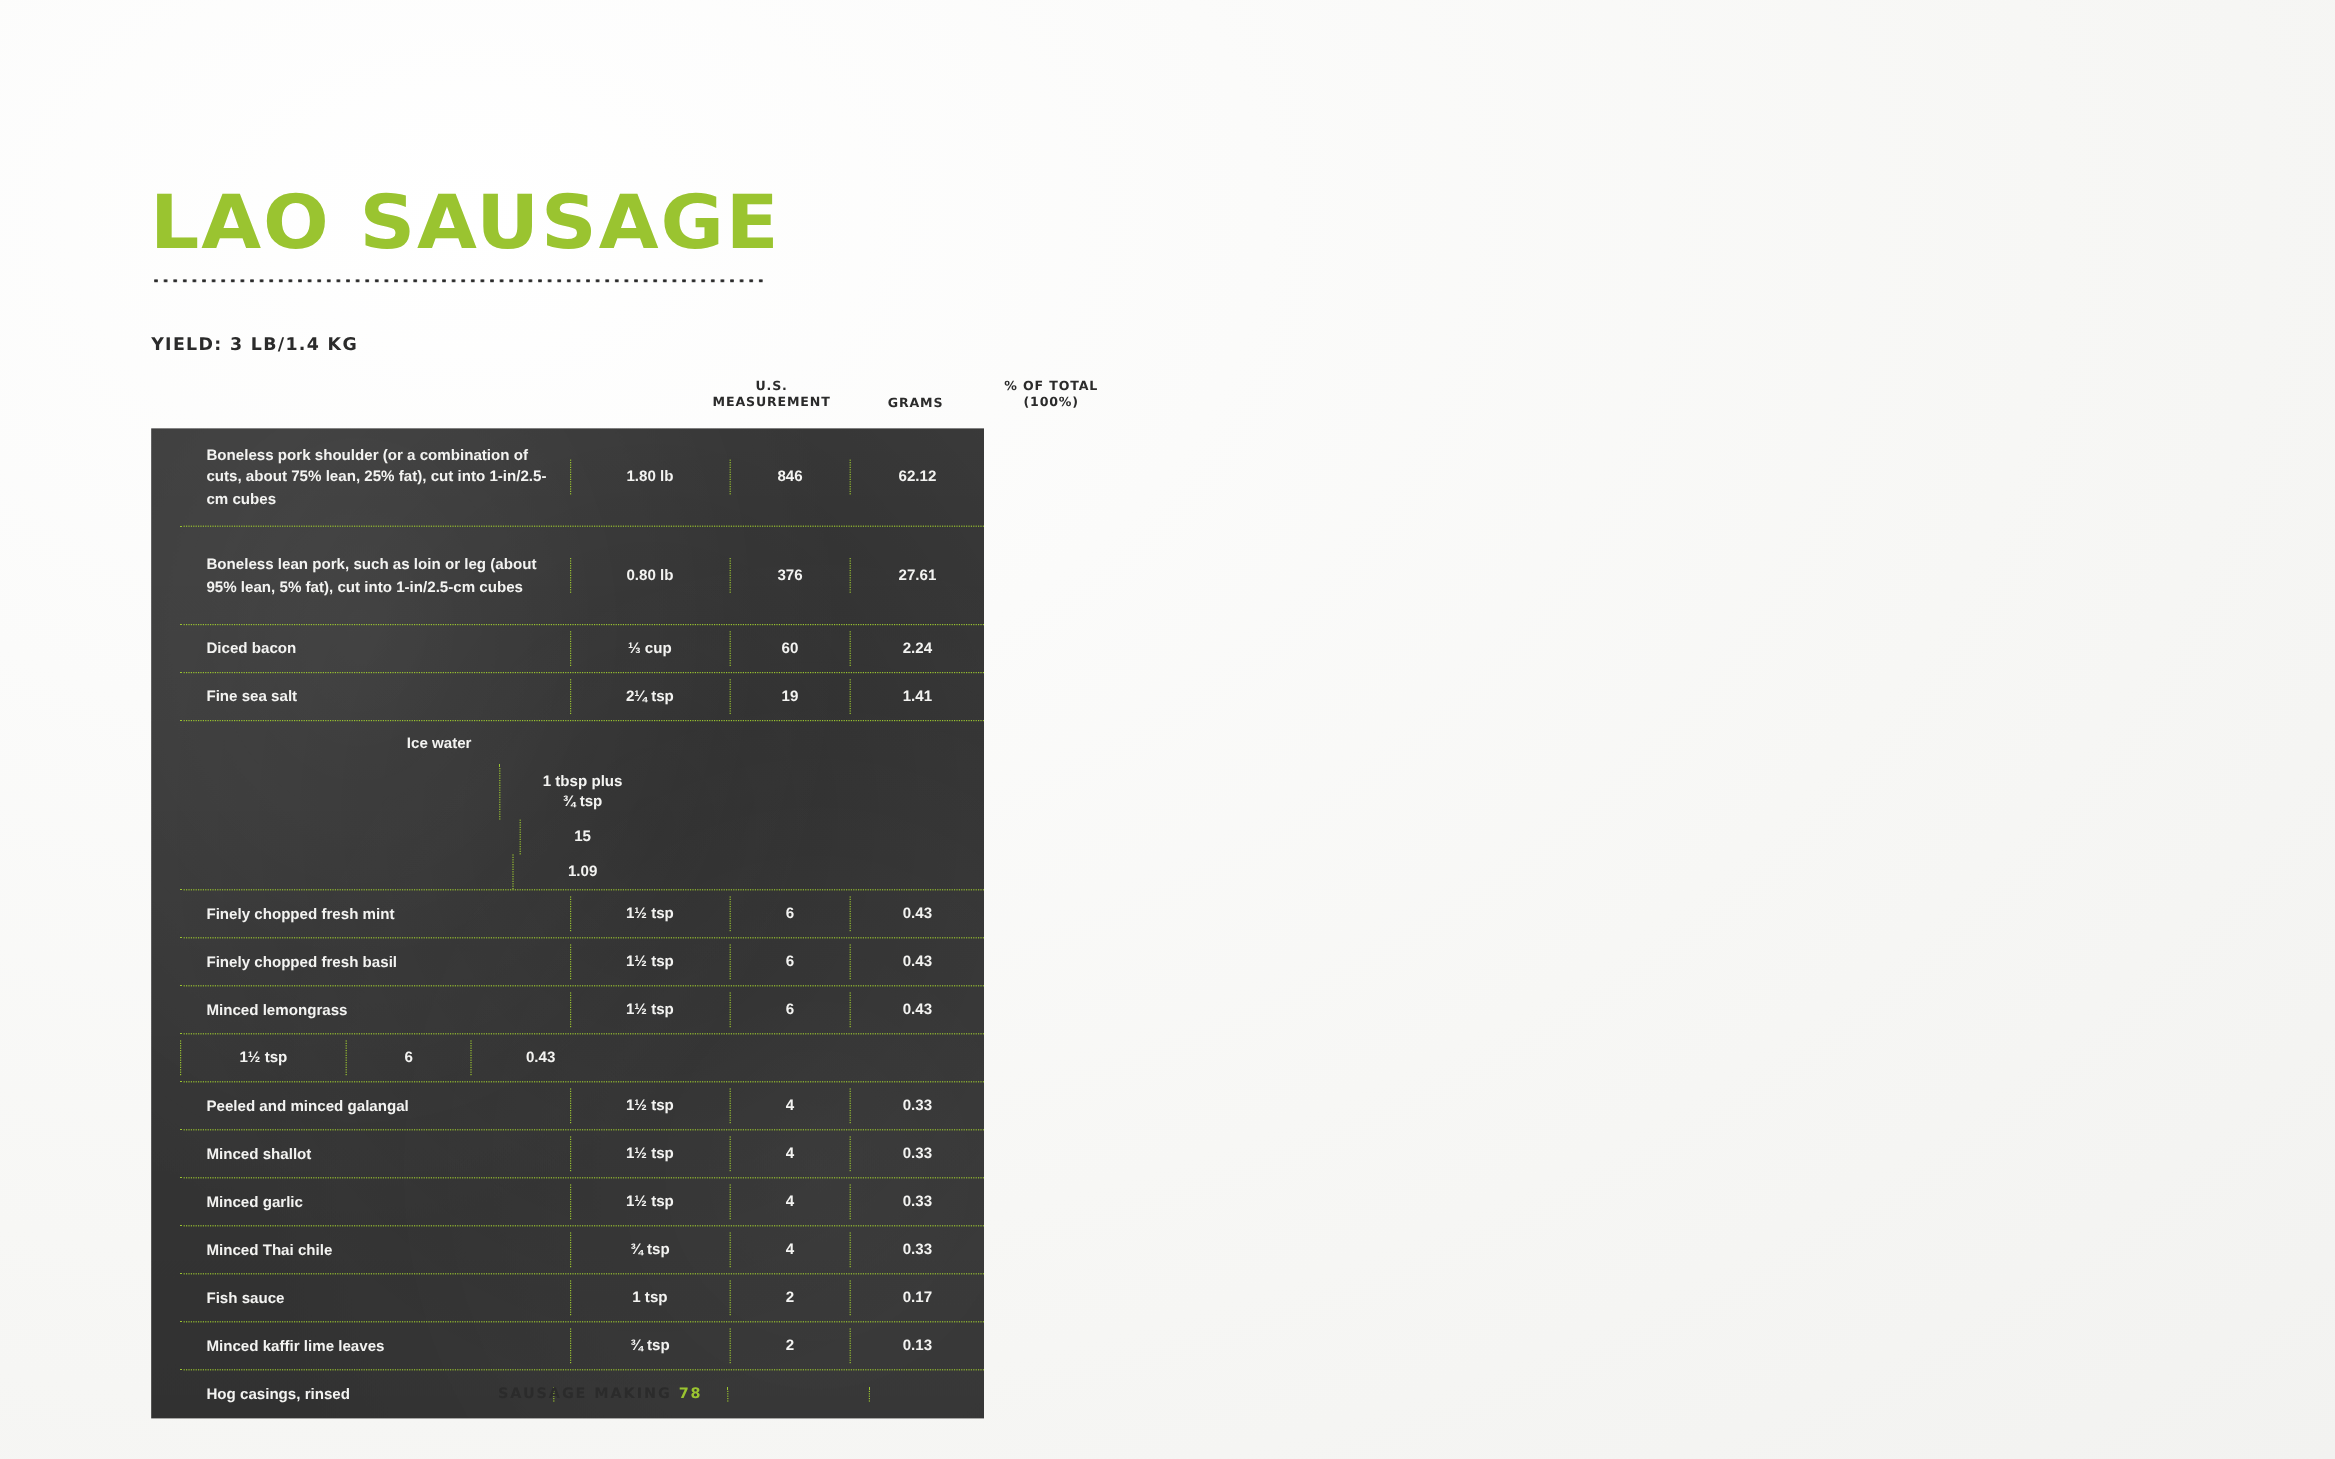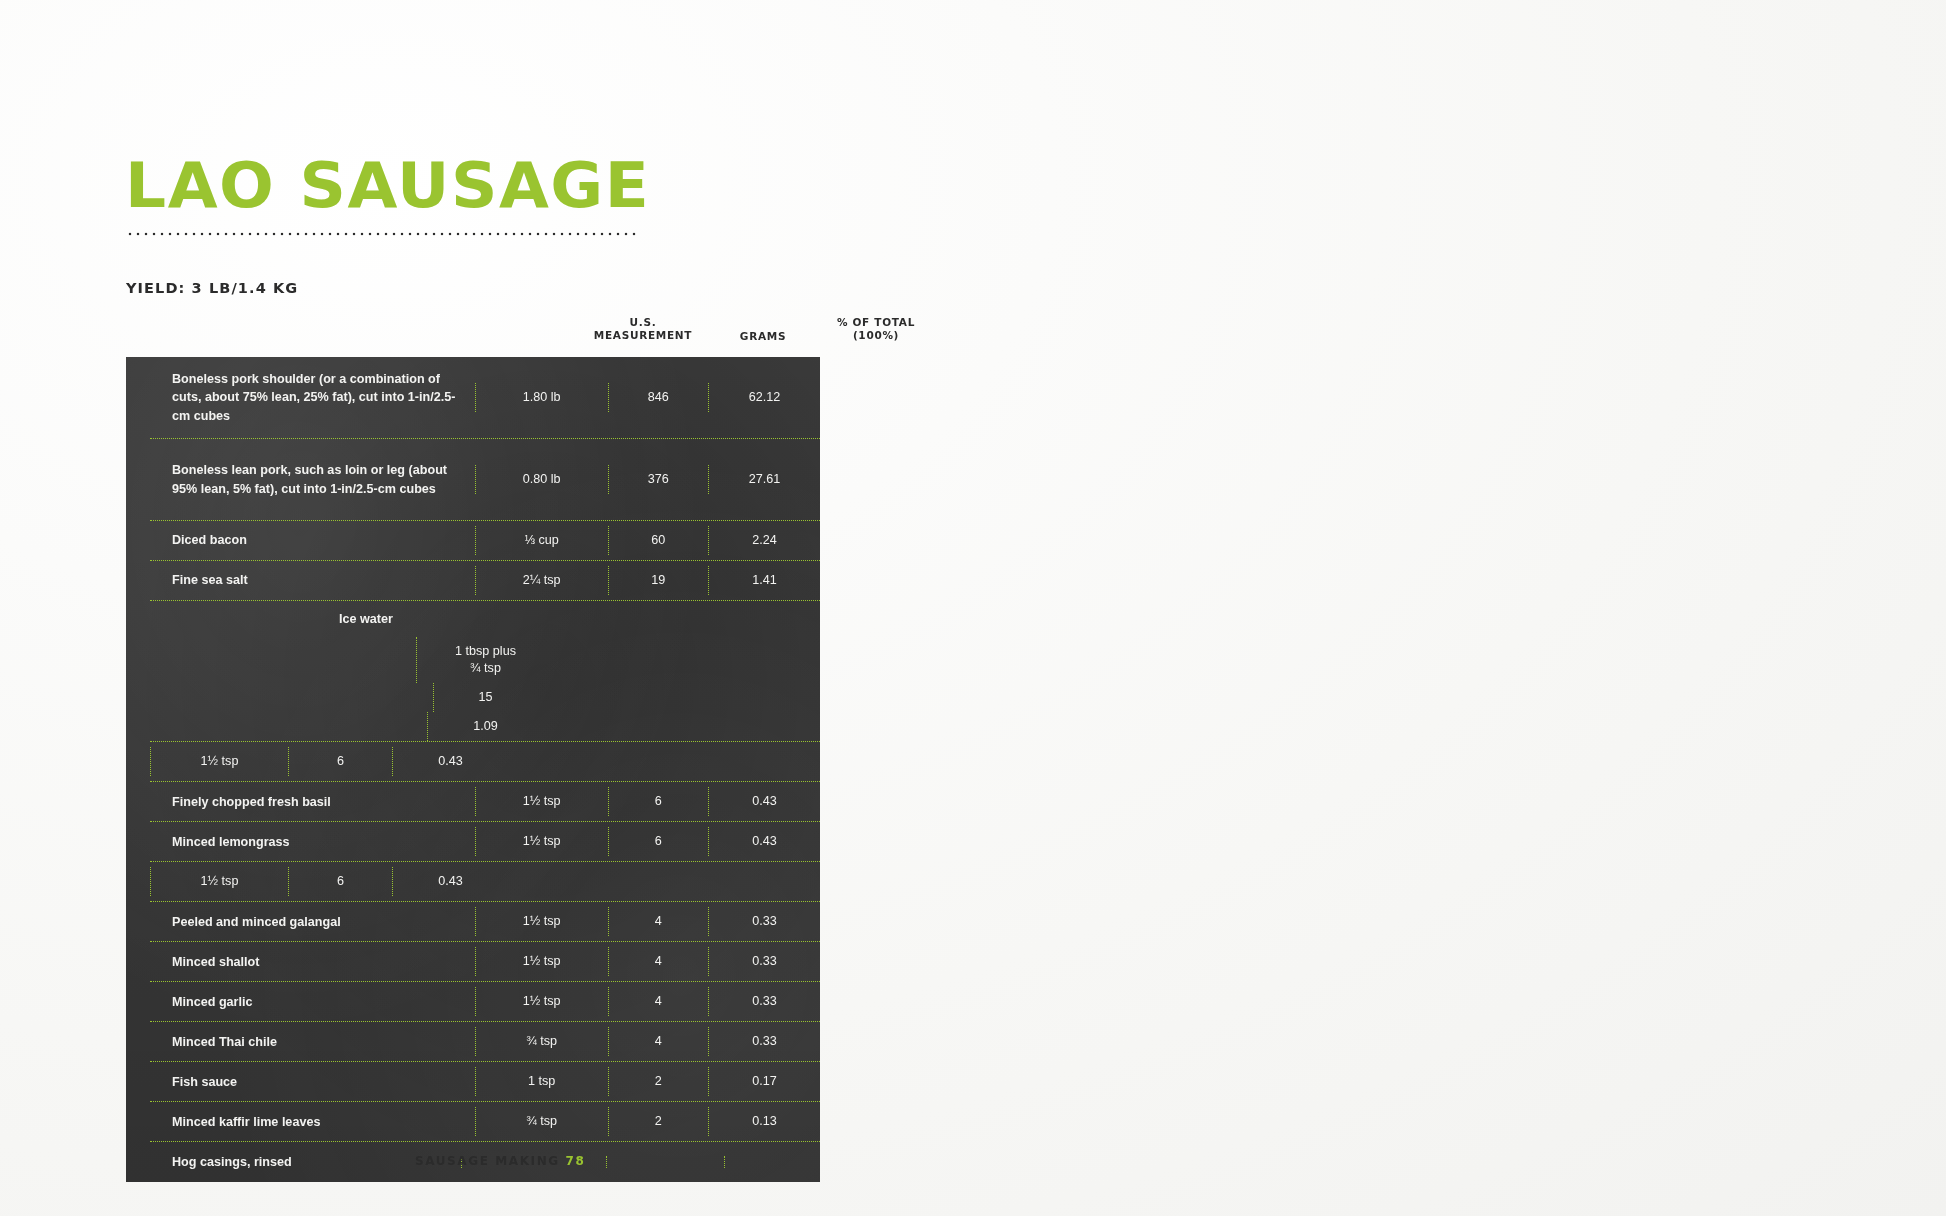--- a/index.html
+++ b/index.html
@@ -127,21 +127,21 @@
   .row .name {
     width: 336px;
     padding: 9px 12px 9px 22px;
     font-size: 12.6px;
     font-weight: bold;
     line-height: 1.45;
     font-family: "Liberation Sans", sans-serif;
   }
   .row .us, .row .gr, .row .pct {
     font-size: 12.6px;
-    font-weight: normal;
+    font-weight: bold;
     text-align: center;
     line-height: 1.35;
   }
   .row .us  { width: 138px; border-left: 1px dotted #9ac430; padding: 6px 4px; }
   .row .gr  { width: 104px; border-left: 1px dotted #9ac430; padding: 6px 4px; }
   .row .pct { width: 116px; border-left: 1px dotted #9ac430; padding: 6px 4px; }
   .row.tall { min-height: 82px; }
   .row.med { min-height: 58px; flex-direction: column; }
 
   
@@ -207,20 +207,21 @@
           <div class="gr">19</div>
           <div class="pct">1.41</div>
         </div>
         <div class="row med">
           <div class="name">Ice water</div>
           <div class="us">1 tbsp plus<br>¾ tsp</div>
           <div class="gr">15</div>
           <div class="pct">1.09</div>
         </div>
         <div class="row">
+          <div class="name">Finely chopped fresh mint</div>
           <div class="us">1½ tsp</div>
           <div class="gr">6</div>
           <div class="pct">0.43</div>
         </div>
         <div class="row">
           <div class="name">Finely chopped fresh basil</div>
           <div class="us">1½ tsp</div>
           <div class="gr">6</div>
           <div class="pct">0.43</div>
         </div>

